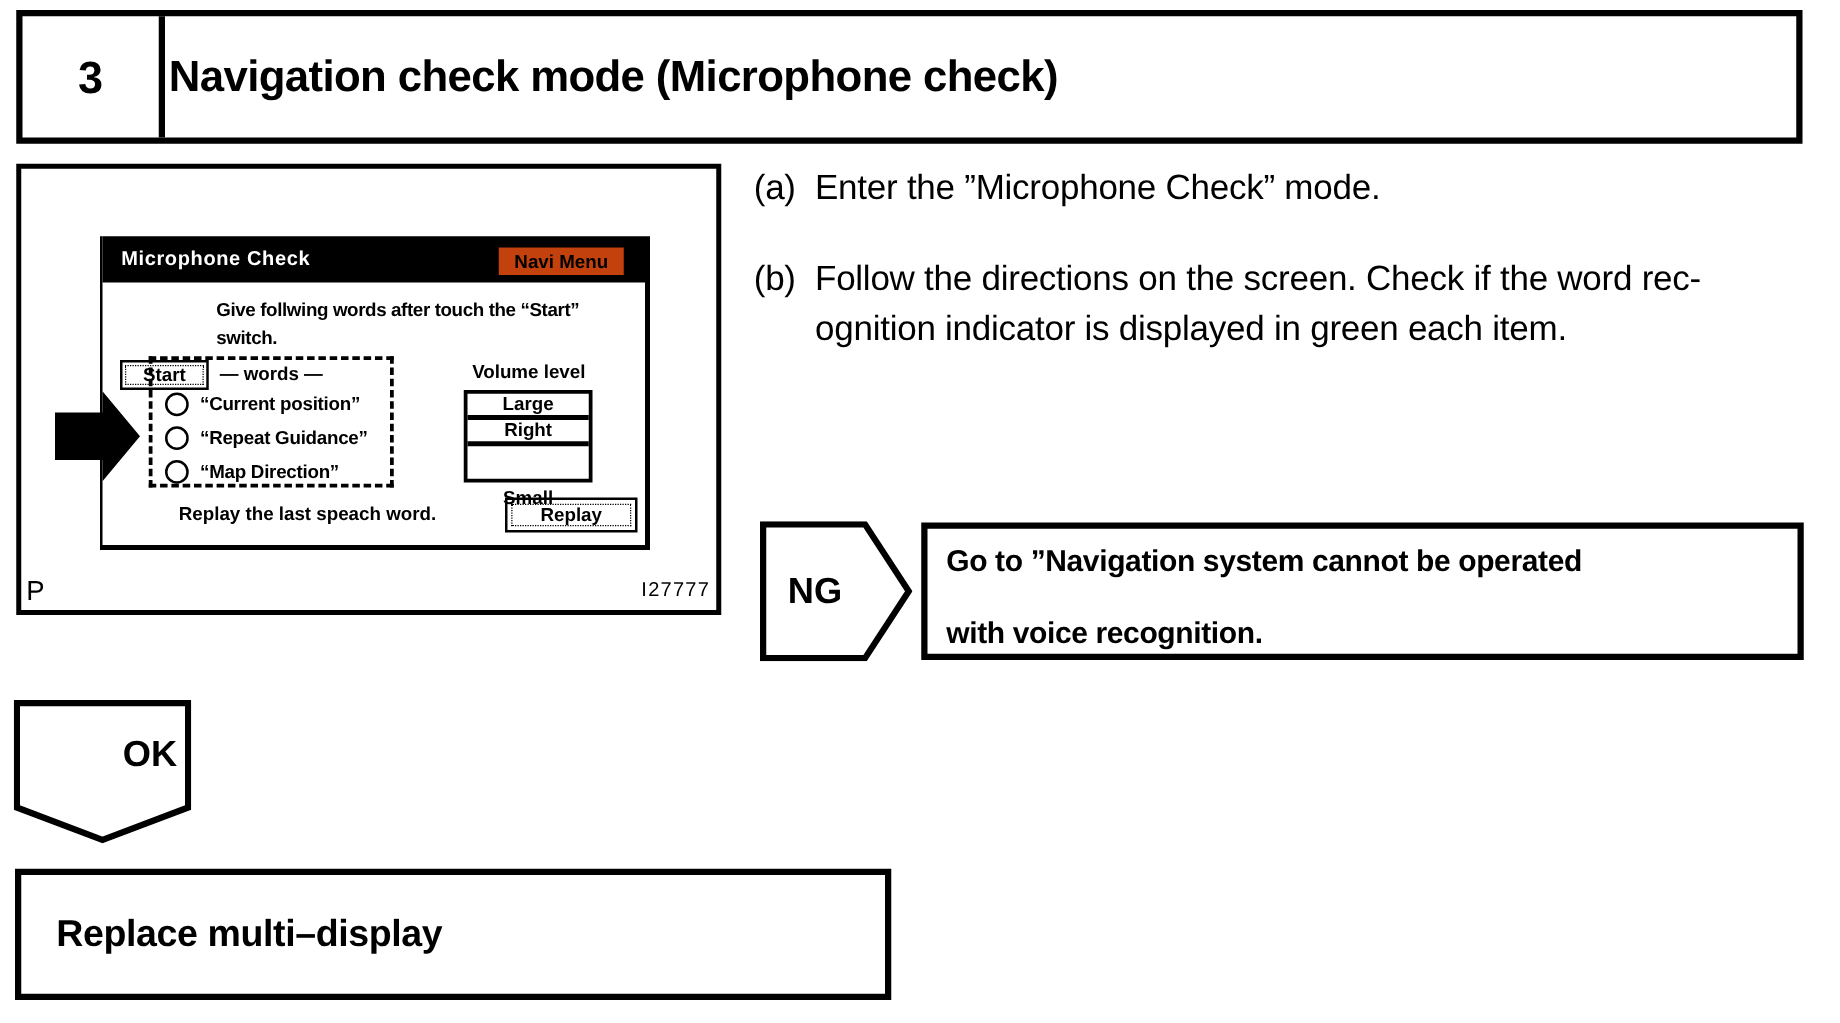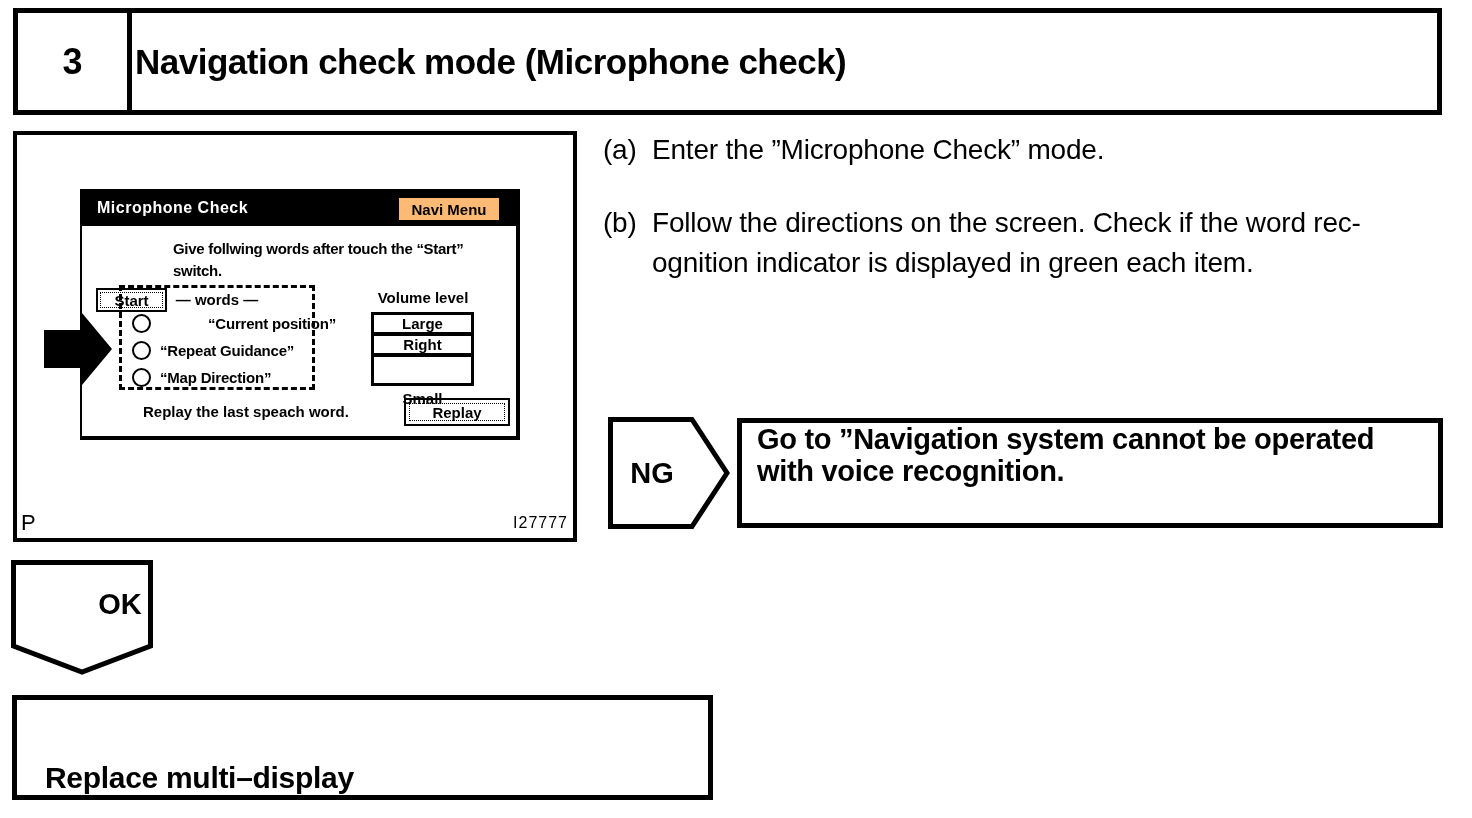--- a/index.html
+++ b/index.html
@@ -9,29 +9,29 @@
 
   
   .header{left:13px;top:8px;width:1429px;height:107px;border:5px solid #000;
           display:flex;box-sizing:border-box;}
   .header-num{width:109px;border-right:5px solid #000;display:flex;align-items:center;
               justify-content:center;font-weight:bold;font-size:36px;}
   .header-title{flex:1;display:flex;align-items:center;padding-left:3px;
                 font-weight:bold;font-size:35px;letter-spacing:-0.5px;}
 
   
-  .figure{left:13px;top:131px;width:564px;height:411px;border:4px solid #000;
+  .figure{left:13px;top:131px;width:564px;height:361px;border:4px solid #000;
           box-sizing:border-box;background:#fff;}
   .screen{position:absolute;left:63px;top:54px;width:434px;height:247px;background:#fff;
           border-left:2px solid #000;border-right:4px solid #000;border-bottom:4px solid #000;
           box-sizing:content-box;}
   .titlebar{position:absolute;left:0;top:0;width:100%;height:37px;background:#000;color:#fff;
             display:flex;align-items:center;}
   .titlebar-text{margin-left:15px;font-weight:bold;font-size:16px;letter-spacing:0.5px;}
-  .navi-menu{position:absolute;right:17px;top:9px;width:100px;height:22px;background:#fdba74;
+  .navi-menu{position:absolute;right:17px;top:9px;width:100px;height:22px;background:#c2410c;
              color:#000;font-weight:bold;font-size:15px;display:flex;align-items:center;
              justify-content:center;}
   .start-btn{position:absolute;left:14px;top:51px;width:71px;height:24px;border:2px solid #000;
              box-sizing:border-box;display:flex;align-items:center;justify-content:center;
              font-weight:bold;font-size:15px;outline:1px dotted #000;outline-offset:-5px;margin-top:48px;}
   .instr{position:absolute;left:91px;top:49px;width:345px;font-weight:bold;font-size:15px;
          line-height:22px;letter-spacing:-0.3px;}
   .words-box{position:absolute;left:37px;top:96px;width:196px;height:105px;
              border:3px dashed #000;box-sizing:border-box;}
   .words-title{position:absolute;left:0;top:3px;width:100%;text-align:center;
@@ -61,32 +61,32 @@
   .step-a{left:603px;top:130px;}
   .step-b{left:603px;top:203px;}
   .step-label{width:49px;flex:0 0 auto;}
   .step-lines{flex:1;}
 
   
   .ng-shape{left:608px;top:417px;width:122px;height:112px;}
   .ng-label{left:608px;top:417px;width:88px;height:112px;display:flex;align-items:center;
             justify-content:center;font-weight:bold;font-size:29px;}
   .ng-box{left:737px;top:418px;width:706px;height:110px;border:5px solid #000;
-          box-sizing:border-box;display:flex;flex-direction:column;justify-content:flex-start;
-          padding-left:15px;font-weight:bold;font-size:29px;line-height:32px;
-          letter-spacing:-0.3px;}
+          box-sizing:border-box;display:flex;flex-direction:column;justify-content:flex-end;
+          padding-left:15px;font-weight:bold;font-size:24px;line-height:32px;
+          letter-spacing:-0.3px;gap:25px;}
 
   
   .ok-shape{left:11px;top:560px;width:142px;height:115px;}
   .ok-label{left:11px;top:560px;width:122px;height:88px;display:flex;align-items:center;
             justify-content:center;font-weight:bold;font-size:29px;padding-left:48px;}
 
   
   .result-box{left:12px;top:695px;width:701px;height:105px;border:5px solid #000;
-              box-sizing:border-box;display:flex;align-items:flex-end;padding-left:28px;
+              box-sizing:border-box;display:flex;align-items:center;padding-left:28px;
               font-weight:bold;font-size:30px;letter-spacing:-0.3px;}
 </style>
 </head>
 <body>
 
 <div class="page">
 
   <div class="abs header">
     <div class="header-num">3</div>
     <div class="header-title">Navigation check mode (Microphone check)</div>
@@ -101,21 +101,21 @@
       <div class="navi-menu">Navi Menu</div>
 
       <div class="start-btn">Start</div>
       <div class="instr">
         <div>Give follwing words after touch the “Start”</div>
         <div>switch.</div>
       </div>
 
       <div class="words-box">
         <div class="words-title">— words —</div>
-        <div class="word-row" style="top:26px;gap:48px;">
+        <div class="word-row" style="top:26px;">
           <span class="radio"></span>
           <span class="word-label">“Current position”</span>
         </div>
         <div class="word-row" style="top:53px;">
           <span class="radio"></span>
           <span class="word-label">“Repeat Guidance”</span>
         </div>
         <div class="word-row" style="top:80px;">
           <span class="radio"></span>
           <span class="word-label">“Map Direction”</span>

